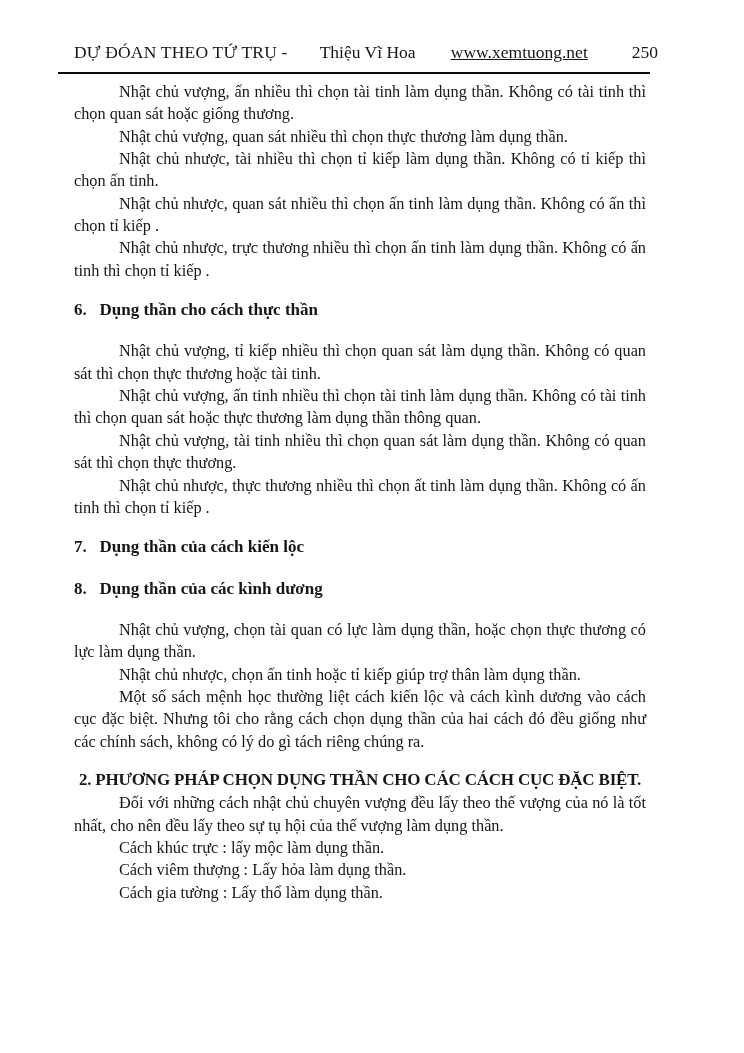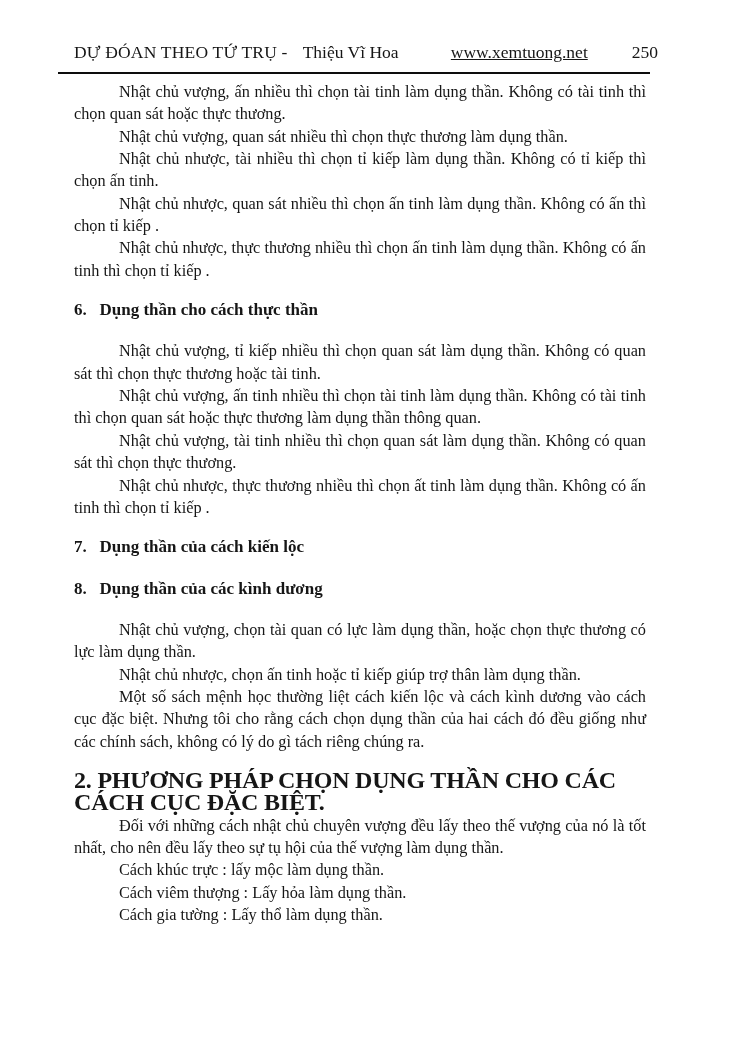--- a/index.html
+++ b/index.html
@@ -13,21 +13,21 @@
     padding:42px 70px 4px 74px;
     overflow:hidden;
   }
   .header{
     display:flex;
     align-items:baseline;
     font-size:17.5px;
     white-space:nowrap;
   }
   .h-title{letter-spacing:.2px;}
-  .h-author{margin-left:15px;}
+  .h-author{margin-left:32px;}
   .h-site{margin-left:auto;text-decoration:underline;}
   .h-page{margin-left:44px;margin-right:-12px;}
   .rule{
     border:none;
     border-top:2px solid #0d0d0d;
     margin:9px -4px 0 -16px;
     height:0;
   }
   .content{margin-top:7px;font-size:16.3px;line-height:22.35px;}
   .blk{margin:0;}
@@ -37,44 +37,44 @@
   }
   .h{
     text-align:left;
     font-weight:bold;
     font-size:17px;
     margin:17px 0 19px 0;
     white-space:pre-wrap;
   }
   .h2{
     font-weight:bold;
-    font-size:24px;
+    font-size:17px;
     letter-spacing:-0.2px;
     margin:16px 0 1px 0;
-    text-align:left;
+    text-align:center;
     white-space:pre-wrap;
   }
 </style>
 </head>
 <body>
 
 <div class="page">
   <div class="header">
     <span class="h-title">DỰ ĐÓAN THEO TỨ TRỤ -</span>
     <span class="h-author">Thiệu Vĩ  Hoa</span>
     <span class="h-site">www.xemtuong.net</span>
     <span class="h-page">250</span>
   </div>
   <div class="rule"></div>
   <div class="content">
-      <div class="blk p">Nhật chủ vượng, ấn nhiều thì chọn tài tinh làm dụng thần. Không có tài tinh thì chọn quan sát hoặc thực thương.</div>
+      <div class="blk p">Nhật chủ vượng, ấn nhiều thì chọn tài tinh làm dụng thần. Không có tài tinh thì chọn quan sát hoặc giống thương.</div>
       <div class="blk p">Nhật chủ vượng, quan sát nhiều thì chọn thực thương làm dụng thần.</div>
       <div class="blk p">Nhật chủ nhược,  tài nhiều thì chọn tỉ kiếp làm dụng thần. Không có tỉ kiếp thì chọn ấn tinh.</div>
       <div class="blk p">Nhật chủ nhược,  quan sát nhiều thì chọn ấn tinh làm dụng thần. Không có ấn thì chọn tỉ kiếp .</div>
-      <div class="blk p">Nhật chủ nhược,  thực thương nhiều thì chọn ấn tinh làm dụng thần. Không có ấn tinh thì chọn tỉ kiếp .</div>
+      <div class="blk p">Nhật chủ nhược,  trực thương nhiều thì chọn ấn tinh làm dụng thần. Không có ấn tinh thì chọn tỉ kiếp .</div>
       <div class="blk h">6.   Dụng thần cho cách thực thần</div>
       <div class="blk p">Nhật chủ vượng, tỉ kiếp nhiều thì chọn quan sát làm dụng thần. Không có quan sát thì chọn thực thương hoặc tài tinh.</div>
       <div class="blk p">Nhật chủ vượng, ấn tinh nhiều thì chọn tài tinh làm dụng thần. Không có tài tinh thì chọn quan sát hoặc thực thương làm dụng thần thông quan.</div>
       <div class="blk p">Nhật chủ vượng, tài tinh nhiều thì chọn quan sát làm dụng thần. Không có quan sát thì chọn thực thương.</div>
       <div class="blk p">Nhật chủ nhược,  thực thương nhiều thì chọn ất tinh làm dụng thần. Không có ấn tinh thì chọn tỉ kiếp .</div>
       <div class="blk h">7.   Dụng thần của cách kiến lộc</div>
       <div class="blk h">8.   Dụng thần của các kình dương</div>
       <div class="blk p">Nhật chủ vượng, chọn tài quan có lực làm dụng thần, hoặc chọn thực thương có lực làm dụng thần.</div>
       <div class="blk p">Nhật chủ nhược,  chọn ấn tinh hoặc tỉ kiếp giúp trợ thân làm dụng thần.</div>
       <div class="blk p">Một số sách mệnh học thường liệt cách kiến lộc và cách kình dương vào cách cục đặc biệt. Nhưng tôi cho rằng cách chọn dụng thần của hai cách đó đều giống như các chính sách, không có lý do gì tách riêng chúng ra.</div>

